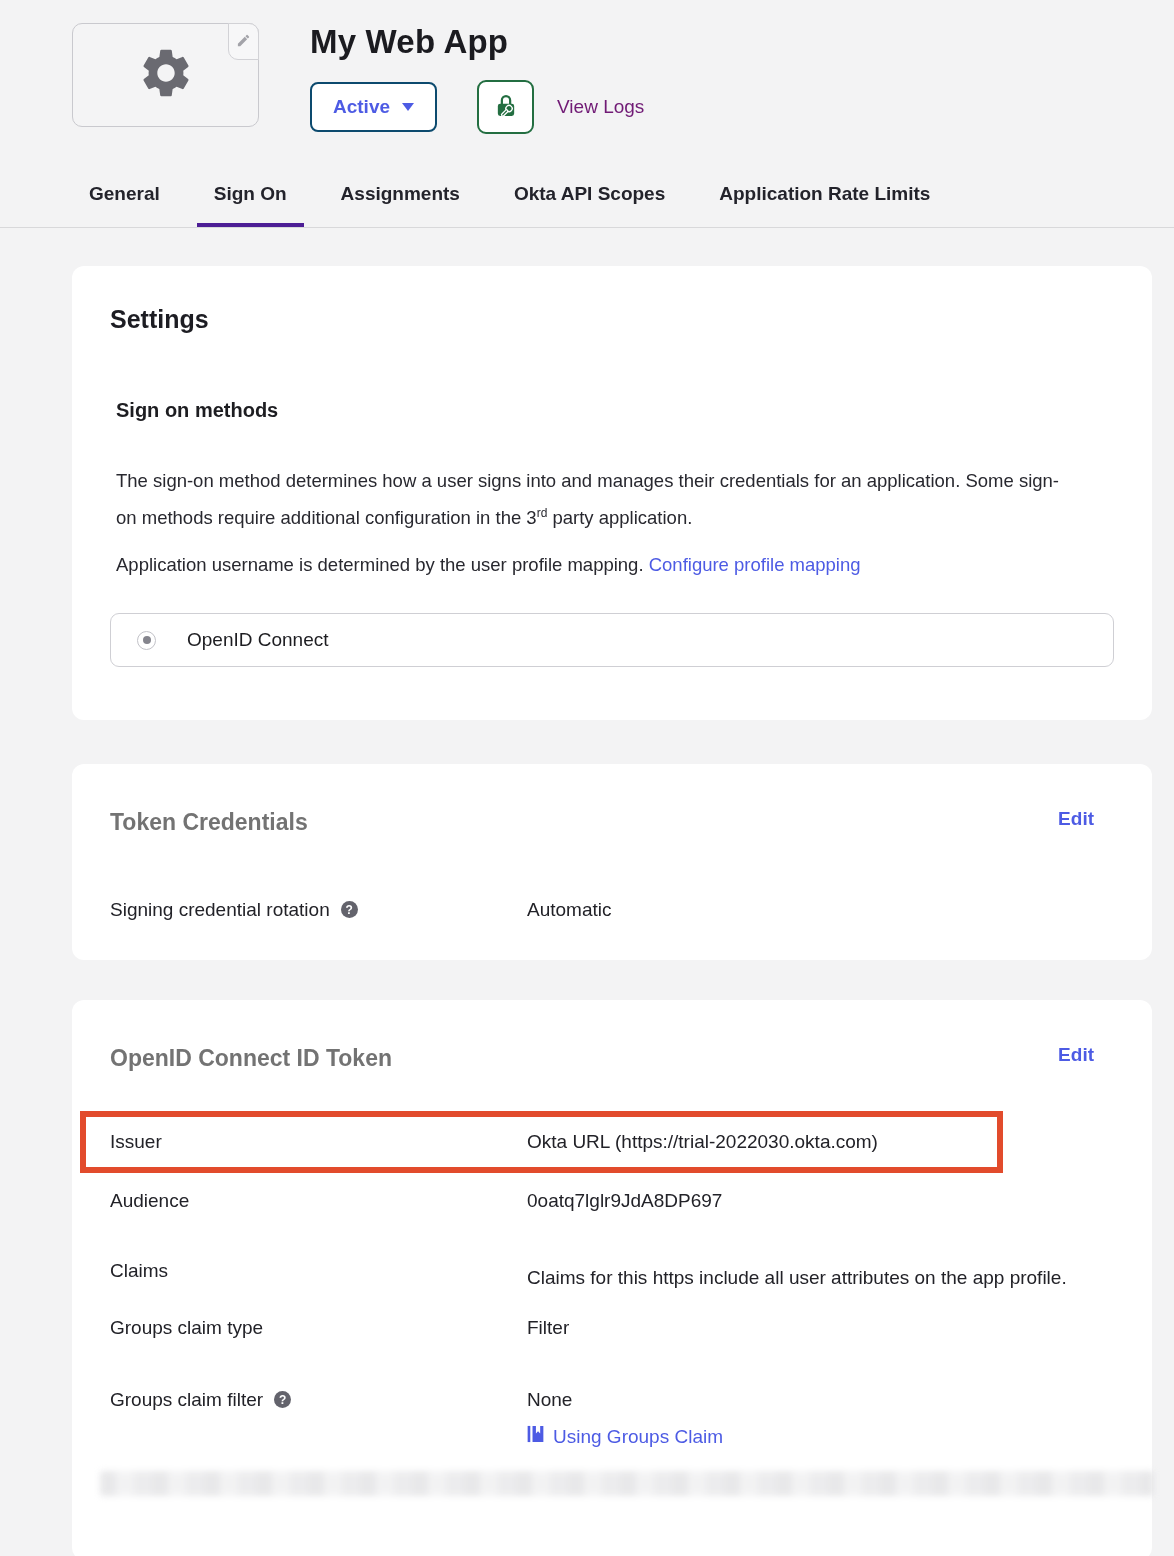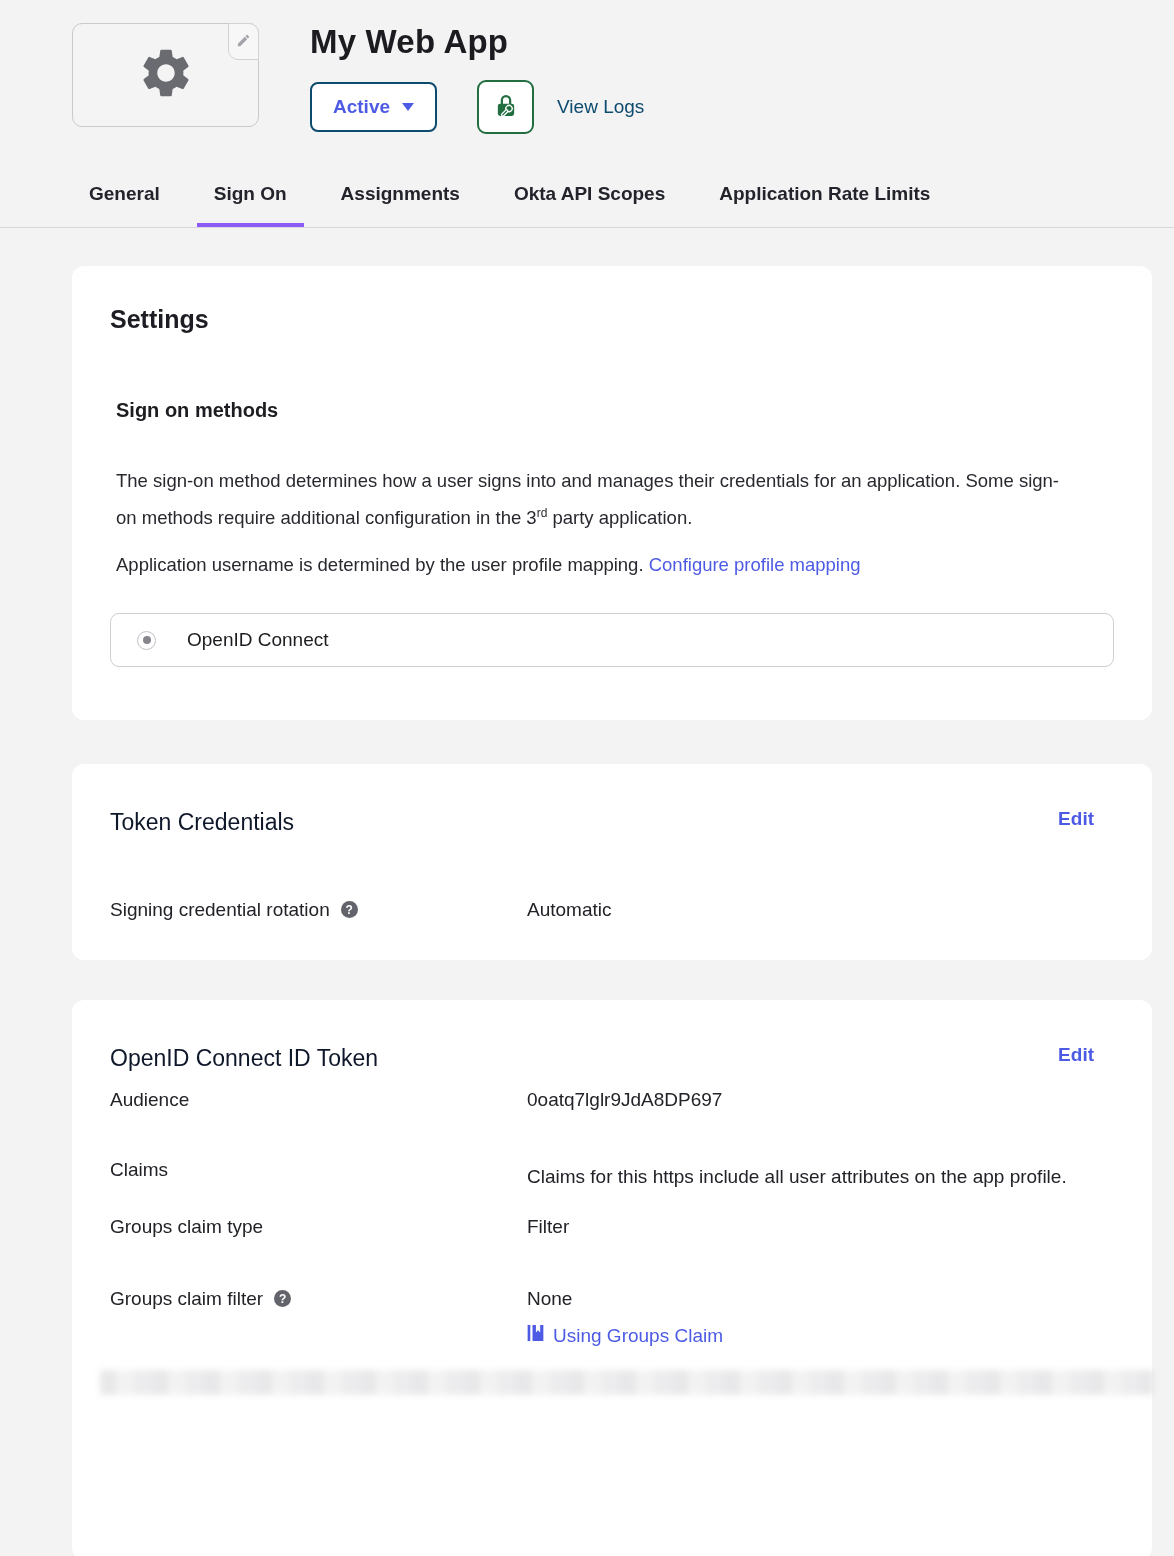--- a/index.html
+++ b/index.html
@@ -43,46 +43,46 @@
     width: 0; height: 0;
     border-left: 6px solid transparent; border-right: 6px solid transparent;
     border-top: 8px solid #4d5be4; display: inline-block;
   }
   .lock-btn {
     width: 57px; height: 54px; margin-left: 40px;
     background: #fff; border: 2px solid #236e41; border-radius: 9px;
     display: inline-flex; align-items: center; justify-content: center;
     cursor: pointer;
   }
-  .view-logs { font-size: 19px; color: #0c4a6e; margin-left: 23px; text-decoration: none; cursor: pointer; }
+  .view-logs { font-size: 19px; color: #701a75; margin-left: 23px; text-decoration: none; cursor: pointer; }
 
   
   .tabs {
     display: flex; gap: 20px;
     margin-top: 34px; padding-left: 72px;
     border-bottom: 1px solid #d8d8da;
   }
   .tab {
     padding: 20px 17px 22px;
     font-size: 19px; font-weight: 600; color: #23232b;
     cursor: pointer; white-space: nowrap;
   }
-  .tab.active { border-bottom: 4px solid #8b5cf6; padding-bottom: 4px; }
+  .tab.active { border-bottom: 4px solid #4c1d95; padding-bottom: 4px; }
 
   
   .card {
     width: 1080px; margin-left: 72px;
     background: #fff; border-radius: 12px;
   }
   .card-settings { margin-top: 38px; padding: 38px 38px 53px 38px; }
   .card-tc { margin-top: 44px; padding: 44px 58px 38px 38px; }
   .card-idt { margin-top: 40px; padding: 44px 58px 0 38px; min-height: 560px; }
 
   .card-h1 { font-size: 25px; font-weight: 600; line-height: 30px; color: #1d1d23; }
-  .card-h2 { font-size: 23px; font-weight: 400; line-height: 28px; color: #0f172a; }
+  .card-h2 { font-size: 23px; font-weight: 700; line-height: 28px; color: #737373; }
   .section-h { font-size: 20px; font-weight: 600; line-height: 24px; margin: 64px 0 0 6px; }
 
   .desc {
     font-size: 18.5px; line-height: 33px; color: #28282f;
     max-width: 950px; margin: 42px 0 0 6px;
   }
   .desc + .desc { margin-top: 14px; }
   .desc sup { font-size: 12px; }
   .link { color: #4d5be4; text-decoration: none; cursor: pointer; }
 
@@ -208,20 +208,26 @@
     <div class="value">Automatic</div>
   </div>
 </section>
 
 <section class="card card-idt">
   <div class="card-head">
     <h2 class="card-h2">OpenID Connect ID Token</h2>
     <a class="link edit-link">Edit</a>
   </div>
 
+  <div class="row highlight">
+    <div class="label">
+        <span>Issuer</span>
+      </div>
+    <div class="value">Okta URL (https://trial-2022030.okta.com)</div>
+  </div>
 
   <div class="row row-audience">
     <div class="label">
         <span>Audience</span>
       </div>
     <div class="value">0oatq7lglr9JdA8DP697</div>
   </div>
 
   <div class="row row-claims">
     <div class="label">

